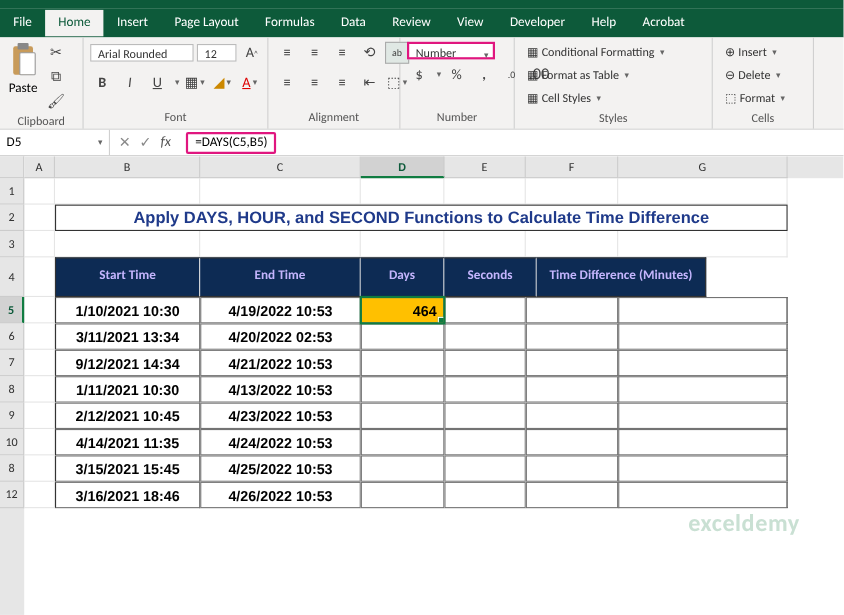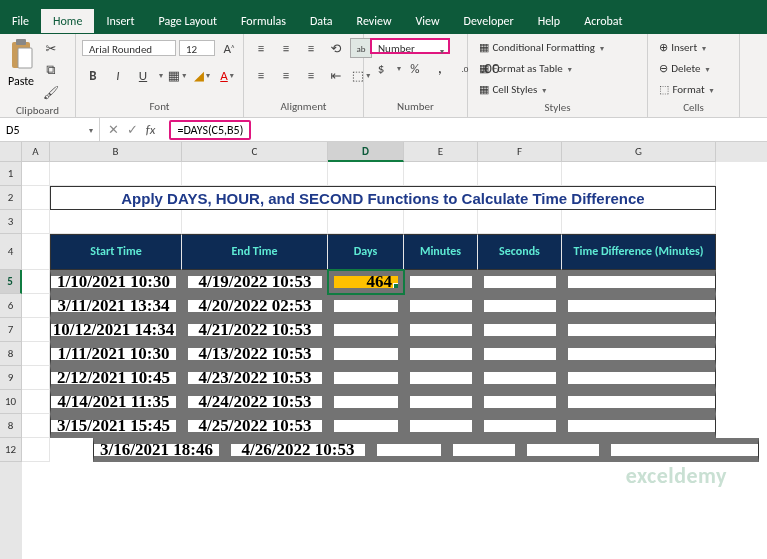--- a/index.html
+++ b/index.html
@@ -35,22 +35,22 @@
 .grid{flex:1;overflow:hidden}
 .colhdrs{display:flex;height:20px;background:#e6e6e6}
 .ch{border-right:1px solid #ccc;border-bottom:1px solid #ccc;display:flex;align-items:center;justify-content:center;font-size:11px;color:#333}
 .ch.sel{background:#d2d2d2;color:#0d5a3a;font-weight:bold;border-bottom:2px solid #107c41}
 .cells{position:relative}
 .crow{display:flex;height:24px}
 .crow.tall{height:36px}
 .cell{border-right:1px solid #e5e5e5;border-bottom:1px solid #e5e5e5;display:flex;align-items:center;padding:0 6px;font-size:12px;overflow:hidden;white-space:nowrap}
 .wA{width:28px}.wB{width:132px}.wC{width:146px}.wD{width:76px}.wE{width:74px}.wF{width:84px}.wG{width:154px}
 .titlecell{background:#fff;border:1px solid #333;color:#1f3a8a;font-weight:bold;font-size:15px;justify-content:center;font-family:'Arial Rounded MT Bold',Arial}
-.hdrcell{background:#0d2b54;color:#5eead4;font-weight:bold;justify-content:center;border-top:1px solid #333;border-bottom:1px solid #333;line-height:1.1}
-.datacell{border:6px solid #737373;font-weight:bold;background:#fff;font-family:Liberation Serif, serif;font-size:17px}
+.hdrcell{background:#0d2b54;color:#c4b5fd;font-weight:bold;justify-content:center;border-top:1px solid #333;border-bottom:1px solid #333;line-height:1.1}
+.datacell{border:1px solid #737373;font-weight:bold;background:#fff;font-family:Liberation Sans, sans-serif;font-size:13px}
 .datacell.c{justify-content:center}
 .datacell.r{justify-content:flex-end}
 .activecell{background:#ffc000;outline:2px solid #107c41;outline-offset:-1px;position:relative}
 .activecell::after{content:'';position:absolute;bottom:-3px;right:-3px;width:6px;height:6px;background:#107c41;border:1px solid #fff}
 .watermark{position:absolute;bottom:70px;right:40px;color:#c9e0d3;font-size:22px;font-weight:bold;letter-spacing:.5px}
 svg{display:block}
 </style>
 </head>
 <body>
 
@@ -254,21 +254,20 @@
           <div class="cell wD"></div>
           <div class="cell wE"></div>
           <div class="cell wF"></div>
           <div class="cell wG"></div>
         </div>
       <div class="crow tall">
           <div class="cell wA"></div>
         <div class="cell hdrcell wB" style="border-left:1px solid #333">Start Time</div>
         <div class="cell hdrcell wC">End Time</div>
         <div class="cell hdrcell wD">Days</div>
-        <div class="cell hdrcell wE">Minutes</div>
         <div class="cell hdrcell wF">Seconds</div>
         <div class="cell hdrcell wG" style="border-right:1px solid #333;white-space:normal">Time Difference (Minutes)</div>
       </div>
       <div id="datarows">
           <div class="crow">
             <div class="cell wA"></div>
             <div class="cell datacell c wB" style="border-left: 1px solid rgb(51, 51, 51);">1/10/2021 10:30</div>
             <div class="cell datacell c wC">4/19/2022 10:53</div>
             <div class="cell datacell r wD activecell">464</div>
             <div class="cell datacell wE"></div>
@@ -279,21 +278,21 @@
             <div class="cell wA"></div>
             <div class="cell datacell c wB" style="border-left: 1px solid rgb(51, 51, 51);">3/11/2021 13:34</div>
             <div class="cell datacell c wC">4/20/2022 02:53</div>
             <div class="cell datacell r wD"></div>
             <div class="cell datacell wE"></div>
             <div class="cell datacell wF"></div>
             <div class="cell datacell wG" style="border-right: 1px solid rgb(51, 51, 51);"></div>
           </div>
           <div class="crow">
             <div class="cell wA"></div>
-            <div class="cell datacell c wB" style="border-left: 1px solid rgb(51, 51, 51);">10/12/2021 14:34</div>
+            <div class="cell datacell c wB" style="border-left: 1px solid rgb(51, 51, 51);">9/12/2021 14:34</div>
             <div class="cell datacell c wC">4/21/2022 10:53</div>
             <div class="cell datacell r wD"></div>
             <div class="cell datacell wE"></div>
             <div class="cell datacell wF"></div>
             <div class="cell datacell wG" style="border-right: 1px solid rgb(51, 51, 51);"></div>
           </div>
           <div class="crow">
             <div class="cell wA"></div>
             <div class="cell datacell c wB" style="border-left: 1px solid rgb(51, 51, 51);">1/11/2021 10:30</div>
             <div class="cell datacell c wC">4/13/2022 10:53</div>
@@ -324,21 +323,21 @@
             <div class="cell wA"></div>
             <div class="cell datacell c wB" style="border-left: 1px solid rgb(51, 51, 51);">3/15/2021 15:45</div>
             <div class="cell datacell c wC">4/25/2022 10:53</div>
             <div class="cell datacell r wD"></div>
             <div class="cell datacell wE"></div>
             <div class="cell datacell wF"></div>
             <div class="cell datacell wG" style="border-right: 1px solid rgb(51, 51, 51);"></div>
           </div>
           <div class="crow">
             <div class="cell wA"></div>
-            <div class="cell datacell c wB" style="border-left: 1px solid rgb(51, 51, 51); margin-left: 43px;">3/16/2021 18:46</div>
+            <div class="cell datacell c wB" style="border-left: 1px solid rgb(51, 51, 51);">3/16/2021 18:46</div>
             <div class="cell datacell c wC">4/26/2022 10:53</div>
             <div class="cell datacell r wD"></div>
             <div class="cell datacell wE"></div>
             <div class="cell datacell wF"></div>
             <div class="cell datacell wG" style="border-right: 1px solid rgb(51, 51, 51);"></div>
           </div>
         </div>
     </div>
   </div>
 </div>

